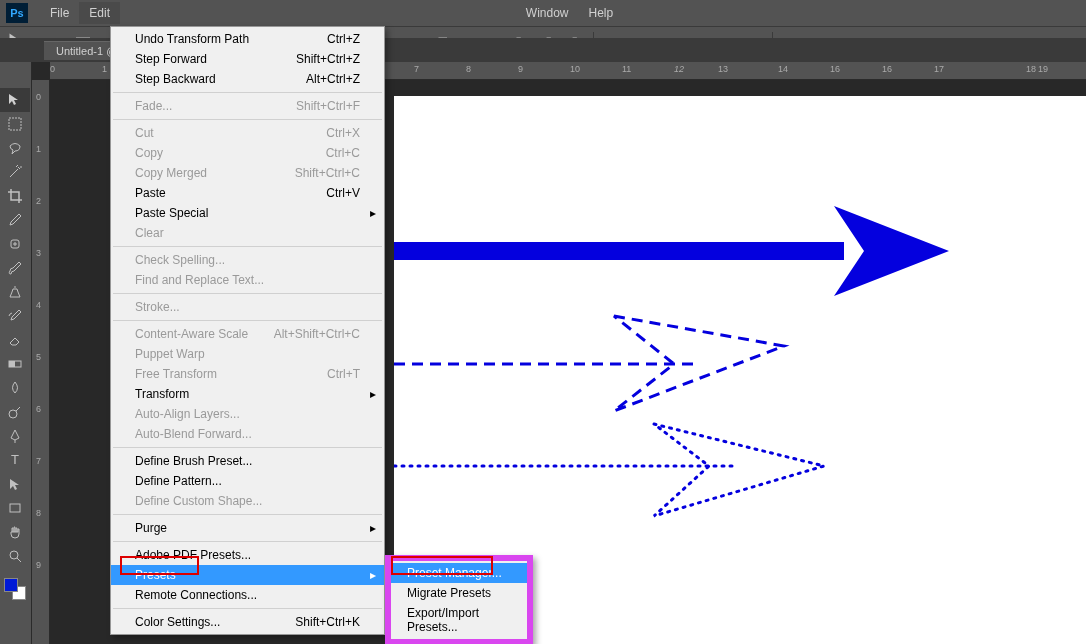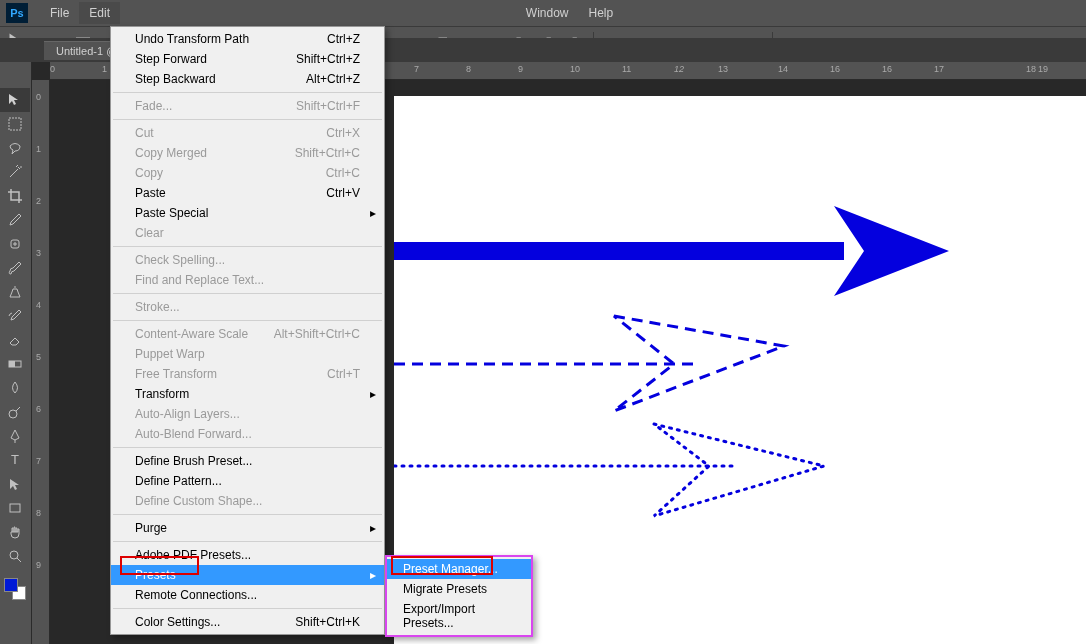--- a/index.html
+++ b/index.html
@@ -26,21 +26,21 @@
 .v-ruler { position: absolute; top: 18px; left: 0; width: 18px; bottom: 0; background: #535353; border-right: 1px solid #2a2a2a; font-size: 9px; color: #aaa; }
 .v-ruler .tick { position: absolute; left: 4px; }
 .canvas-area { position: absolute; top: 18px; left: 18px; right: 0; bottom: 0; background: #282828; overflow: hidden; }
 .canvas { position: absolute; top: 16px; left: 344px; width: 700px; height: 560px; background: #fff; }
 .dropdown { position: absolute; top: 26px; left: 110px; width: 275px; background: #f0f0f0; border: 1px solid #979797; box-shadow: 3px 3px 6px rgba(0,0,0,.35); z-index: 100; padding: 2px 0; color: #000; }
 .dd-item { padding: 3px 24px 3px 24px; display: flex; justify-content: space-between; font-size: 12px; cursor: pointer; position: relative; }
 .dd-item.disabled { color: #9a9a9a; }
 .dd-item.highlight { background: #3399ff; color: #fff; }
 .dd-item .arrow { position: absolute; right: 8px; }
 .dd-sep { height: 1px; background: #d0d0d0; margin: 3px 2px; }
-.submenu { position: absolute; top: 555px; left: 385px; width: 148px; background: #f0f0f0; border: 2px solid #d946ef; box-shadow: 3px 3px 6px rgba(0,0,0,.35); z-index: 101; padding: 2px 0; color: #000; }
+.submenu { position: absolute; top: 555px; left: 385px; width: 148px; background: #f0f0f0; border: 6px solid #d946ef; box-shadow: 3px 3px 6px rgba(0,0,0,.35); z-index: 101; padding: 2px 0; color: #000; }
 .red-box { border: 2px solid #d00; position: absolute; pointer-events: none; z-index: 200; }
 </style>
 </head>
 <body>
 
 <div class="menubar">
   <div class="ps-logo">Ps</div>
   <div id="menubar-items" style="display: flex;">
       <div class="menu-item">File</div>
       <div class="menu-item active">Edit</div>
@@ -282,26 +282,26 @@
     <div class="dd-item disabled">
       <span>Fade...</span>
       <span>Shift+Ctrl+F</span>
     </div>
     <div class="dd-sep"></div>
     <div class="dd-item disabled">
       <span>Cut</span>
       <span>Ctrl+X</span>
     </div>
     <div class="dd-item disabled">
+      <span>Copy</span>
+      <span>Ctrl+C</span>
+    </div>
+    <div class="dd-item disabled">
       <span>Copy Merged</span>
       <span>Shift+Ctrl+C</span>
-    </div>
-    <div class="dd-item disabled">
-      <span>Copy</span>
-      <span>Ctrl+C</span>
     </div>
     <div class="dd-item">
       <span>Paste</span>
       <span>Ctrl+V</span>
     </div>
     <div class="dd-item">
       <span>Paste Special</span>
       <span></span>
       <span class="arrow" style="color: rgb(0, 0, 0);">▸</span>
     </div>

